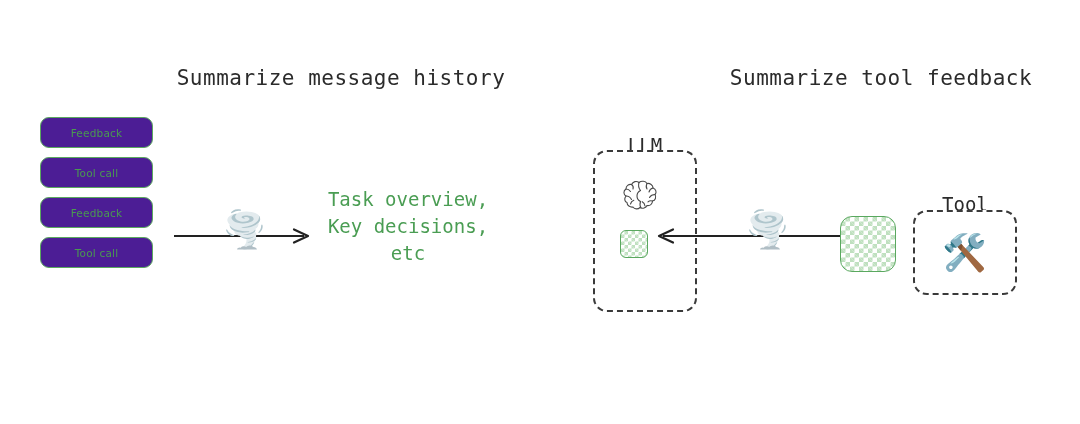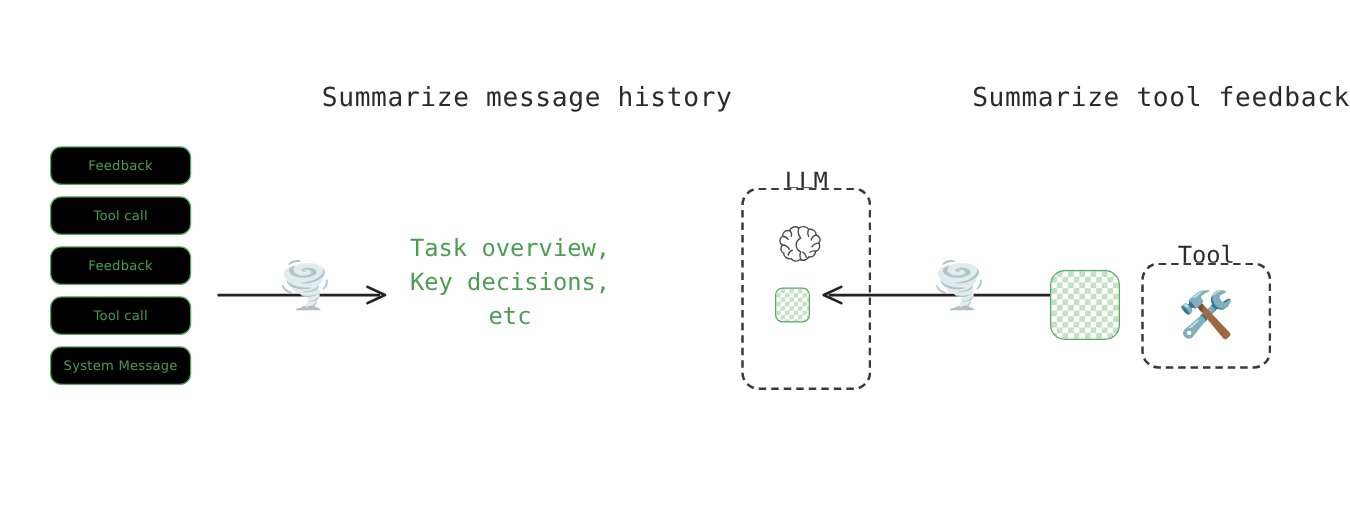--- a/index.html
+++ b/index.html
@@ -22,40 +22,41 @@
   }
 
   
   .panel-title {
     position: absolute;
     font-family: "DejaVu Sans Mono", "Liberation Mono", monospace;
     font-size: 21px;
     letter-spacing: 0.5px;
     color: #2b2b2b;
     white-space: nowrap;
-    text-align: right;
+    text-align: center;
+    padding-left: 48px;
   }
   #title-left  { left: 0;   top: 66px; width: 586px; }
   #title-right { left: 586px; top: 66px; width: 494px; }
 
   
   .msg-stack {
     position: absolute;
     left: 40px;
     top: 117px;
     width: 113px;
   }
   .msg-box {
     box-sizing: border-box;
     width: 113px;
     height: 31px;
     margin-bottom: 9px;
     border: 1.6px solid #5aa85f;
     border-radius: 9px;
-    background: #000000;
+    background: #4c1d95;
     display: flex;
     align-items: center;
     justify-content: center;
     color: #4a9a50;
     font-family: "DejaVu Sans", "Liberation Sans", sans-serif;
     font-size: 10.5px;
     letter-spacing: 0.2px;
     white-space: nowrap;
   }
   .msg-box:last-child { margin-bottom: 0; }
@@ -147,21 +148,20 @@
 
   <div class="panel-title" id="title-left">Summarize message history</div>
 
   <div class="panel-title" id="title-right">Summarize tool feedback</div>
 
   <div class="msg-stack">
     <div class="msg-box">Feedback</div>
     <div class="msg-box">Tool call</div>
     <div class="msg-box">Feedback</div>
     <div class="msg-box">Tool call</div>
-    <div class="msg-box">System Message</div>
   </div>
 
   <svg class="arrow-svg" id="arrow-left" width="142" height="28" viewBox="0 0 142 28">
     <line x1="2" y1="14" x2="132" y2="14" stroke="#222222" stroke-width="2.2"></line>
     <polyline points="122,7.5 136,14 122,20.5" fill="none" stroke="#222222" stroke-width="2.2" stroke-linecap="round" stroke-linejoin="round"></polyline>
   </svg>
 
   <div class="tornado" id="tornado-left">🌪️</div>
 
   <div id="summary-text">Task overview,

